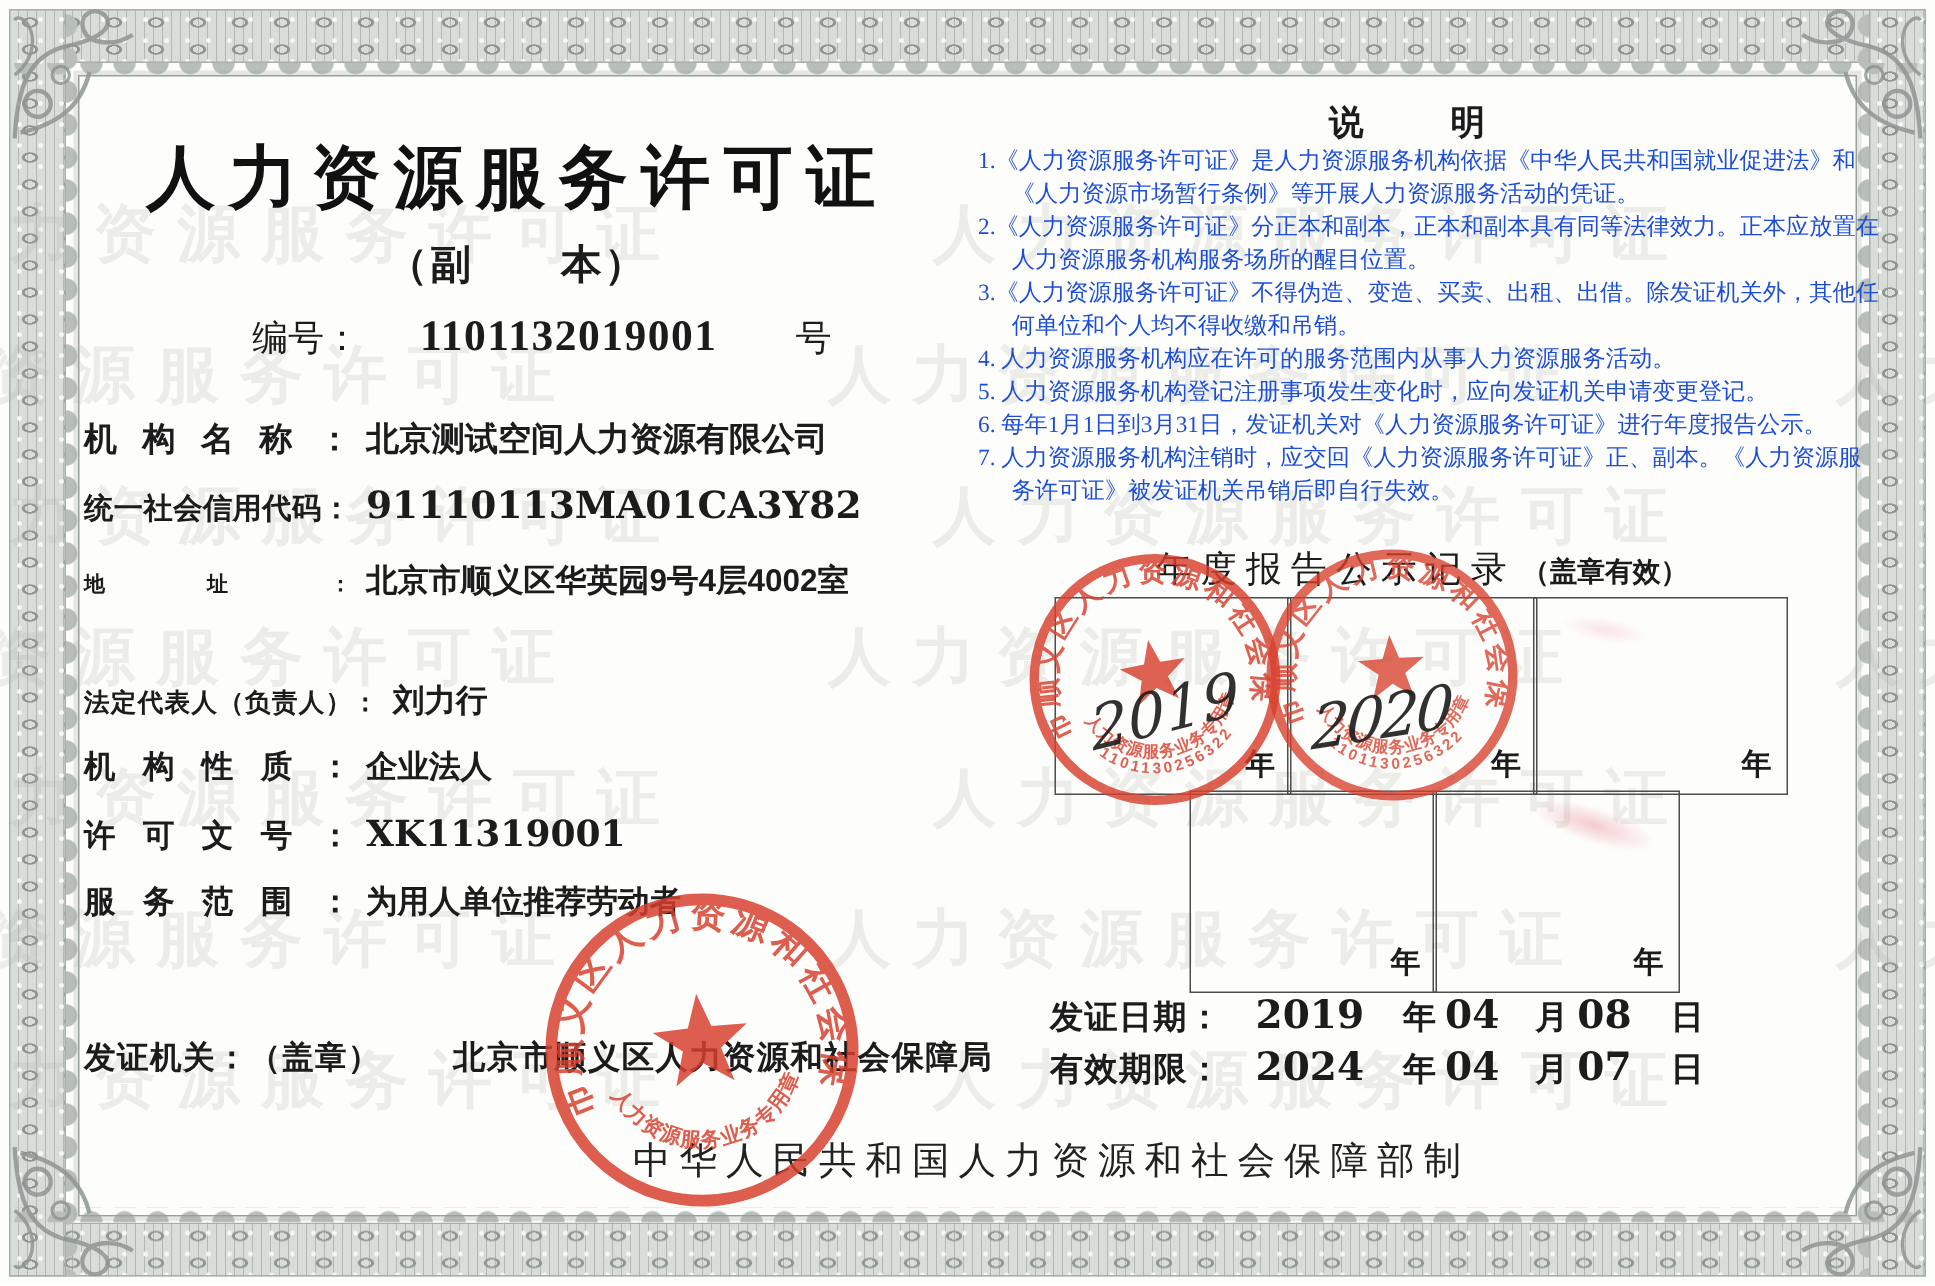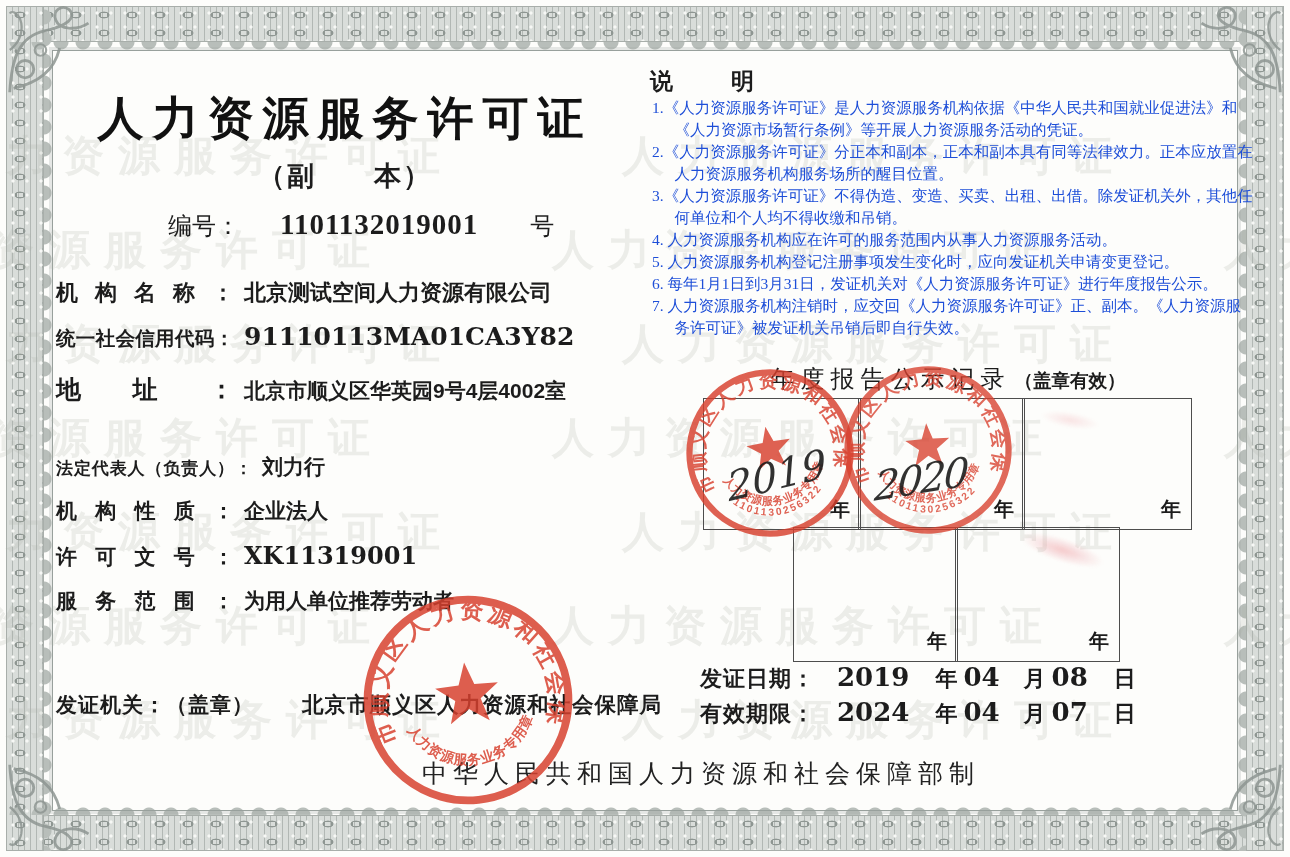--- a/index.html
+++ b/index.html
@@ -82,21 +82,21 @@
   .issuer-row{left:56px;top:690px;display:flex;align-items:baseline;text-align:right;}
   .issuer-label{font-weight:bold;font-size:21px;letter-spacing:1px;}
   .issuer-value{font-weight:bold;font-size:21.5px;margin-left:48px;letter-spacing:1px;}
   .footer-line{
     left:320px;top:757px;width:660px;text-align:right;
     font-family:Liberation Serif, serif;
     font-size:25px;letter-spacing:6px;color:#222;
   }
   
   .notes-title{
-    left:650px;top:66px;width:580px;text-align:left;
+    left:650px;top:66px;width:580px;text-align:center;
     font-family:Liberation Sans, sans-serif;
     font-size:23px;font-weight:bold;letter-spacing:4px;
   }
   .notes-list{
     left:652px;top:97px;width:602px;
     font-family:"Liberation Serif","DejaVu Serif",serif;
     font-size:15.5px;line-height:22px;color:#1d4ed8;
   }
   .notes-list .note-item{padding-left:1.45em;text-indent:-1.45em;}
   .annual-title{left:690px;top:363px;width:516px;text-align:center;white-space:nowrap;}
@@ -228,21 +228,21 @@
 
   <div class="z frow" style="top:278px">
     <span class="flabel" style="font-size:22px">机构名称：</span>
     <span class="fvalue" style="font-size:22px">北京测试空间人力资源有限公司</span>
   </div>
   <div class="z frow" style="top:322px">
     <span class="flabel" style="font-size:19.5px">统一社会信用代码：</span>
     <span class="fvalue serifv" style="font-size:25px">91110113MA01CA3Y82</span>
   </div>
   <div class="z frow" style="top:373px">
-    <span class="flabel" style="font-size:25px">地址：</span>
+    <span class="flabel" style="font-size:14px">地址：</span>
     <span class="fvalue" style="font-size:21px">北京市顺义区华英园9号4层4002室</span>
   </div>
   <div class="z frow" style="top:497px">
     <span class="flabel" style="font-size:21px">机构性质：</span>
     <span class="fvalue" style="font-size:21px">企业法人</span>
   </div>
   <div class="z frow" style="top:453px">
     <span class="flabel" style="font-size:17px;width:196px">法定代表人（负责人）：</span>
     <span class="fvalue" style="font-size:21px">刘力行</span>
   </div>

